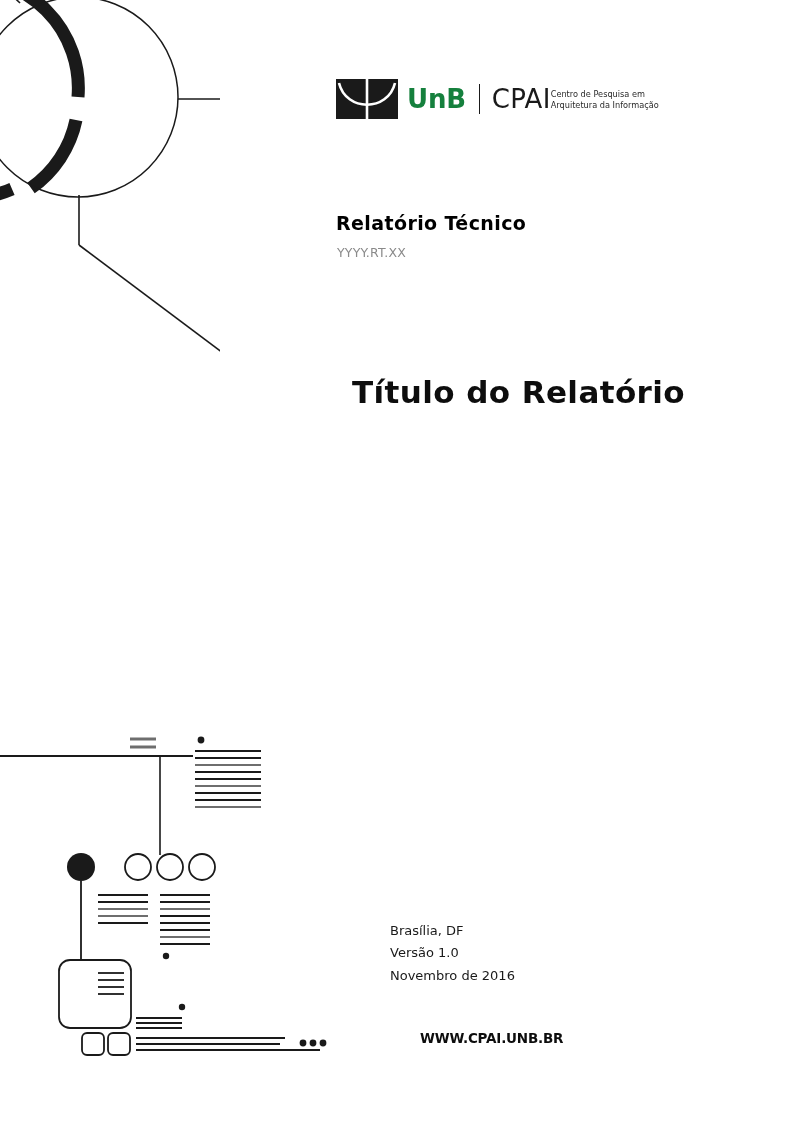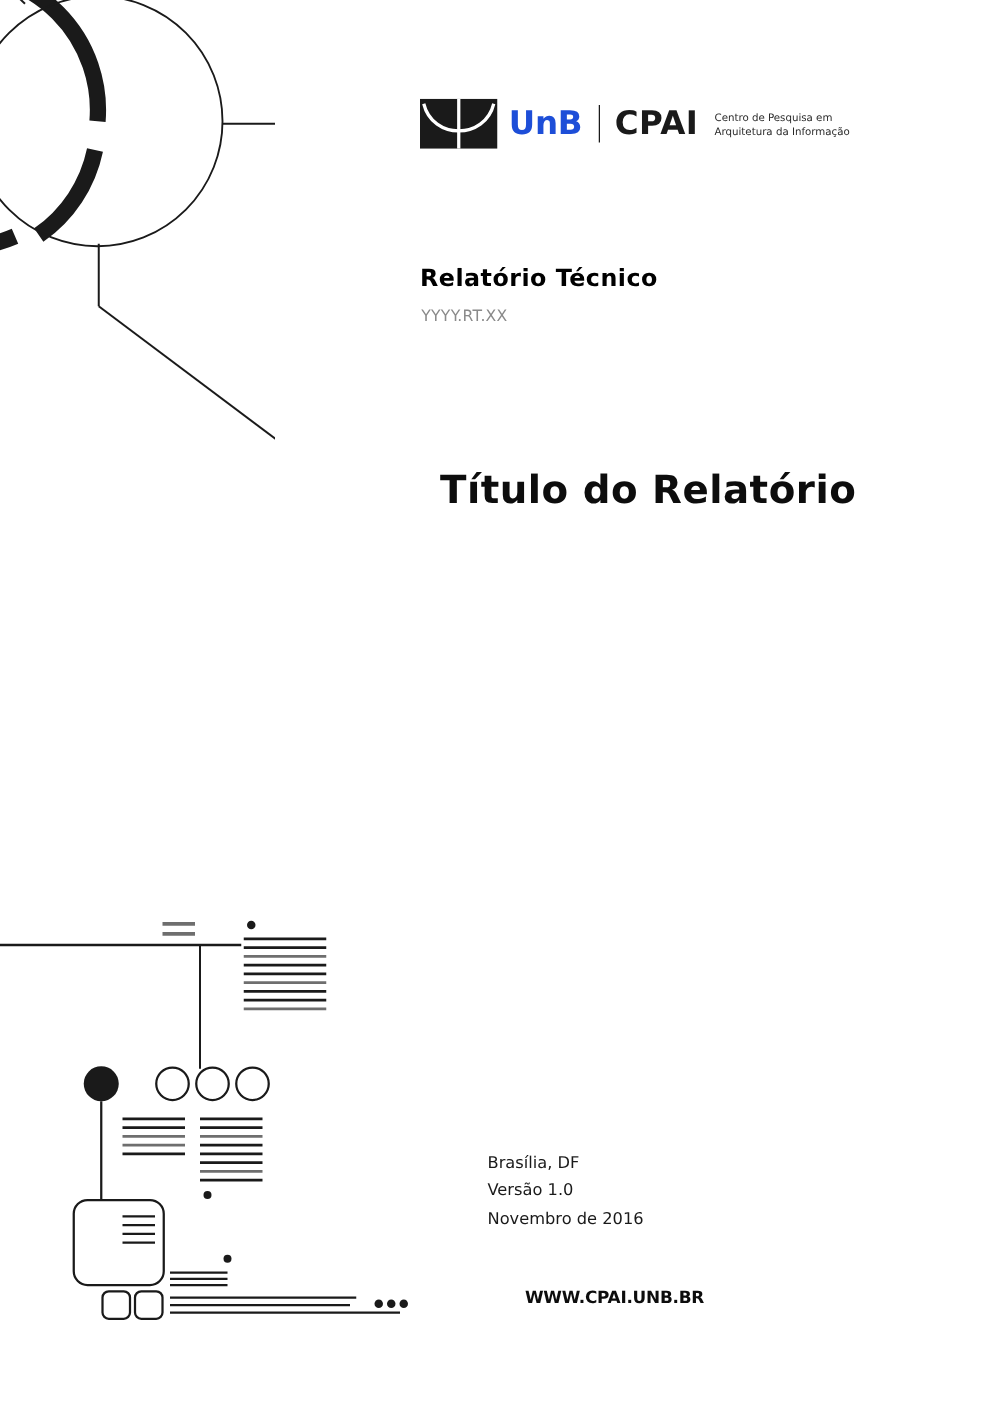--- a/index.html
+++ b/index.html
@@ -49,39 +49,38 @@
   }
   #unb-mark {
     width: 62px;
     height: 40px;
     display: block;
   }
   #unb-wordmark {
     font-size: 26px;
     font-weight: bold;
     letter-spacing: -0.2px;
-    color: #1d4ed8;
+    color: #15803d;
     margin-left: 9px;
     line-height: 1;
   }
   #logo-divider {
     width: 1px;
     height: 30px;
     background: #1a1a1a;
     margin: 0 12px 0 13px;
   }
   #cpai-wordmark {
     font-size: 26px;
-    font-weight: bold;
+    font-weight: normal;
     color: #1a1a1a;
     letter-spacing: 0.3px;
     line-height: 1;
   }
   #cpai-tagline {
-    margin-left: 13px;
     font-size: 8.2px;
     line-height: 1.32;
     color: #2a2a2a;
     padding-top: 1px;
   }
 
   
   #report-kind {
     position: absolute;
     left: 336px;

